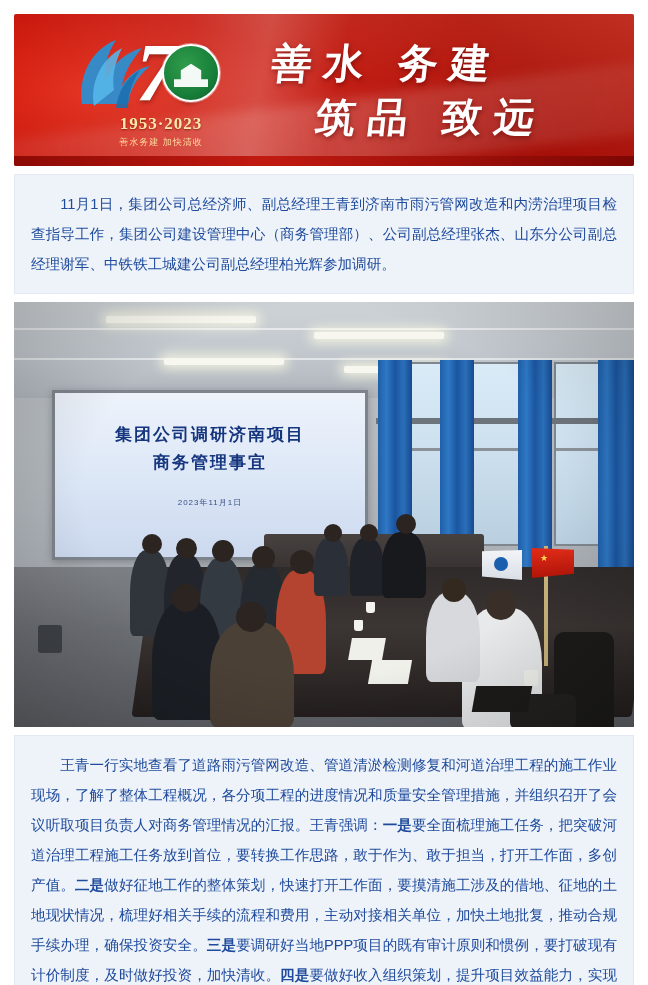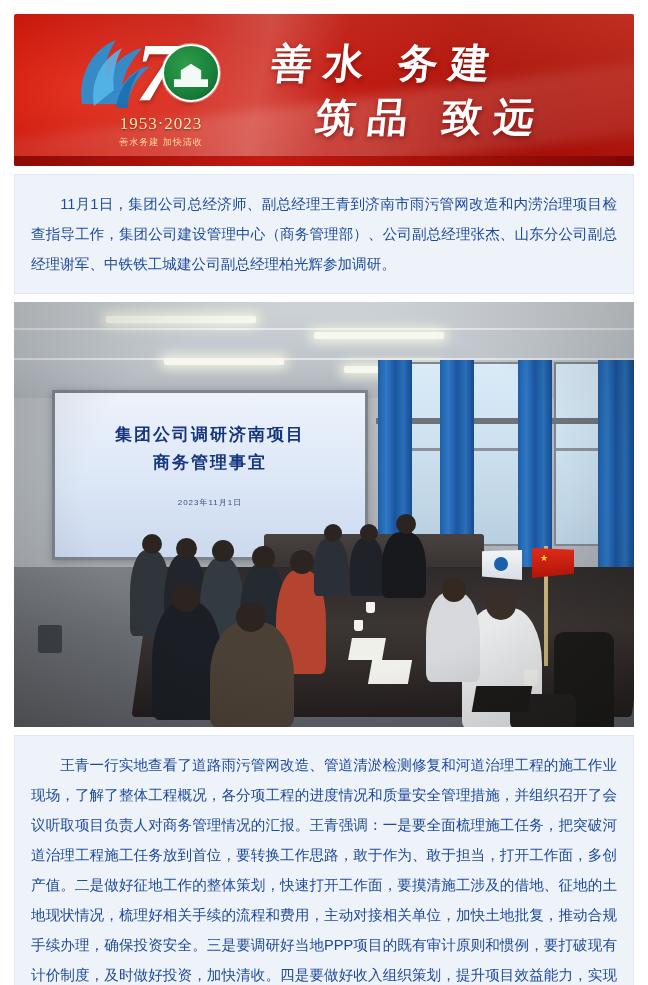--- a/index.html
+++ b/index.html
@@ -112,21 +112,21 @@
     opacity: 0.95;
   }
   .logo-years {
     position: absolute;
     left: 10px;
     top: 84px;
     width: 150px;
     text-align: center;
     font-family: "Liberation Serif", serif;
     font-size: 17px;
-    font-weight: normal;
+    font-weight: bold;
     color: #ffe9a8;
     letter-spacing: 1px;
     text-shadow: 0 1px 2px rgba(90,0,0,0.6);
   }
   .logo-sub {
     position: absolute;
     left: 10px;
     top: 106px;
     width: 150px;
     text-align: center;
@@ -176,21 +176,21 @@
     font-size: 14.6px;
     line-height: 30px;
     text-align: justify;
     font-family: "Liberation Sans", sans-serif;
   }
   .text-block p {
     margin: 0;
     text-indent: 2em;
   }
   .text-block b {
-    font-weight: normal;
+    font-weight: bold;
   }
 
   
   .photo {
     position: relative;
     width: 620px;
     height: 425px;
     margin: 8px auto 0 auto;
     overflow: hidden;
     background: #8a8f95;

